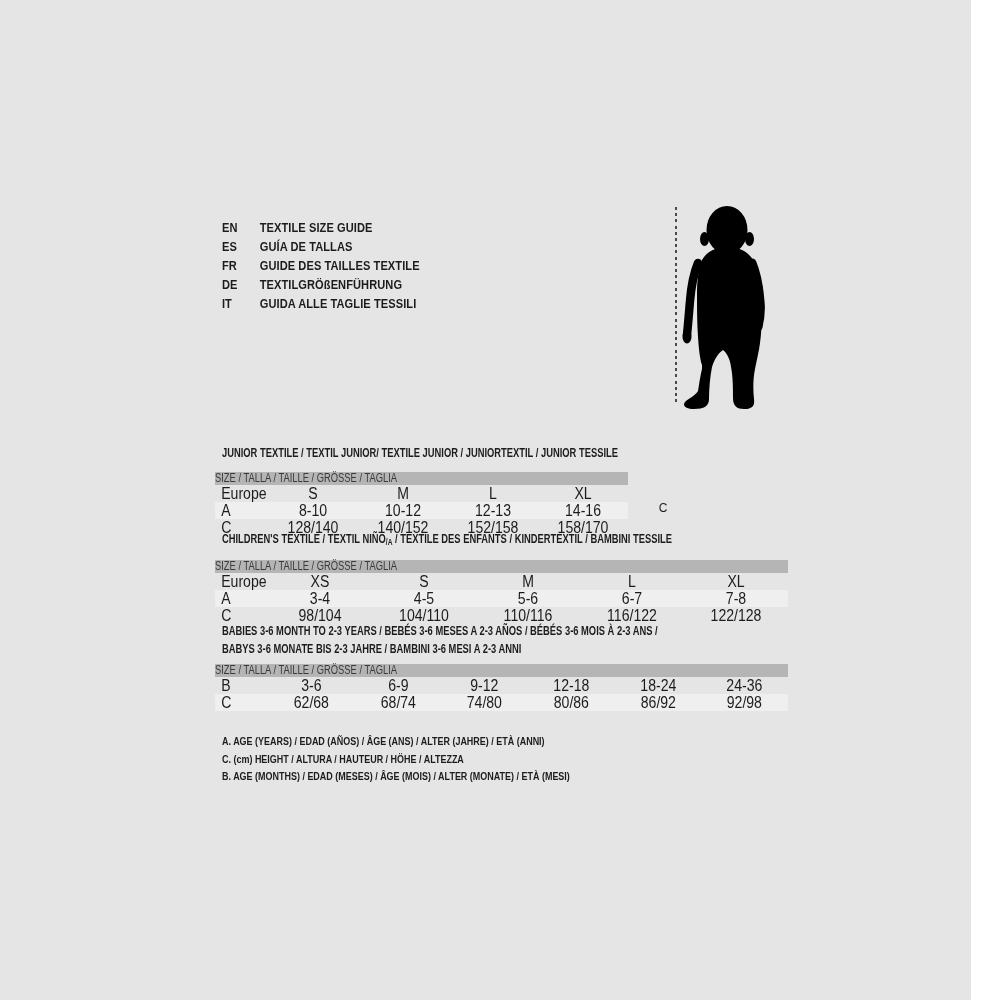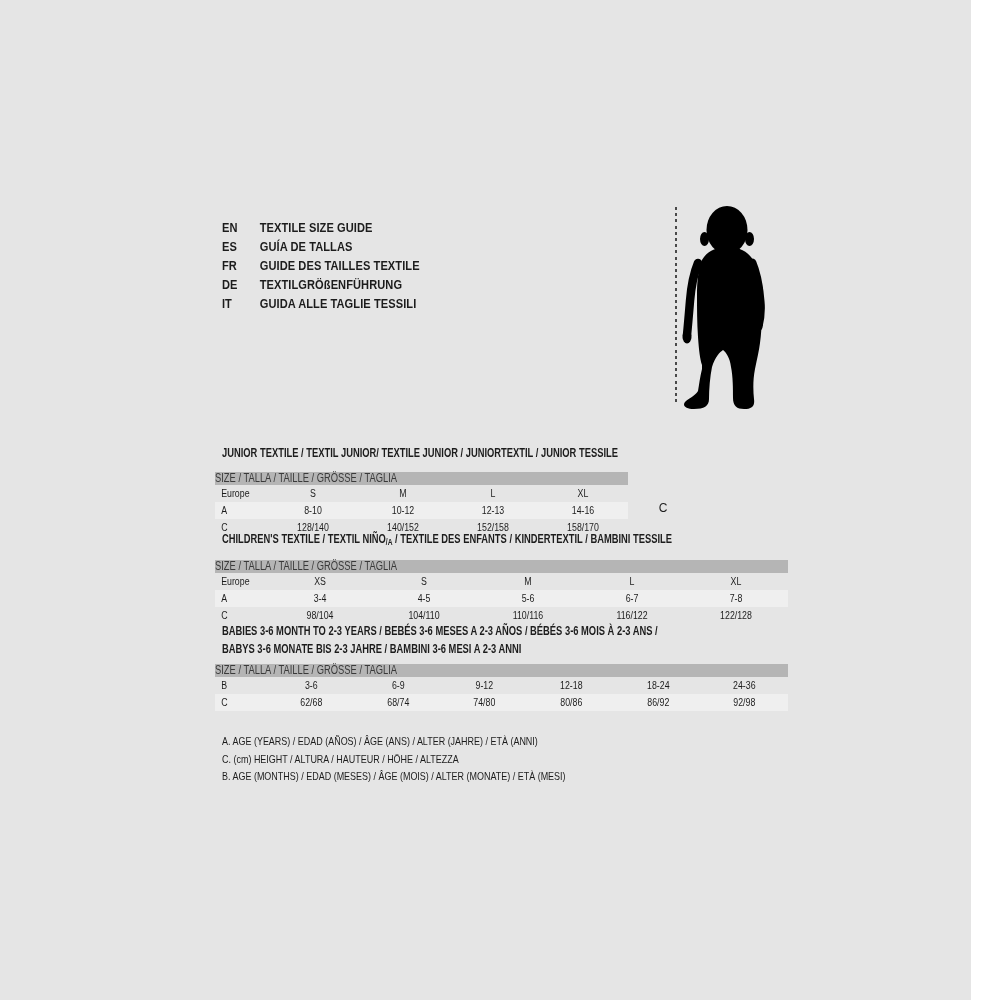--- a/index.html
+++ b/index.html
@@ -32,29 +32,29 @@
   #t3{top:622px;width:573px;}
   .t-title{padding-left:7px;font-weight:700;font-size:12px;}
   .ttl-line{height:18px;line-height:18px;}
   .sub{font-size:8.5px;vertical-align:-2px;}
   #t1 .t-grid{margin-top:10px;}
   #t2 .t-grid{margin-top:12px;}
   #t3 .t-grid{margin-top:6px;}
   .t-bar{height:13px;line-height:13px;background:var(--bar,#b5b5b5);
          font-size:12px;color:#3a3a3a;overflow:visible;}
   .t-bar .cond{line-height:13px;}
-  .trow{display:flex;height:17px;line-height:17px;font-size:10px;}
+  .trow{display:flex;height:17px;line-height:17px;font-size:16px;}
   .t-rows .trow:nth-child(2){background:var(--stripe,#efefef);}
   .rlabel{box-sizing:border-box;width:53px;padding-left:7px;
           transform:scaleX(0.88);transform-origin:0 50%;white-space:nowrap;}
   .cell{flex:1;text-align:center;transform:scaleX(0.88);transform-origin:50% 50%;white-space:nowrap;}
 
   
   .legend{position:absolute;left:222px;top:733px;}
-  .legend-line{height:17.5px;line-height:17.5px;font-weight:400;font-size:11.5px;}
+  .legend-line{height:17.5px;line-height:17.5px;font-weight:700;font-size:11.5px;}
 </style>
 </head>
 <body>
 
 <div id="canvas" style="--bar: #b5b5b5; --stripe: #efefef; --ink: #1c1c1c;">
 
   <div class="lang-block">
       <div class="lang-row"><span class="lang-code">EN</span><span class="lang-label">TEXTILE SIZE GUIDE</span></div>
       <div class="lang-row"><span class="lang-code">ES</span><span class="lang-label">GUÍA DE TALLAS</span></div>
       <div class="lang-row"><span class="lang-code">FR</span><span class="lang-label">GUIDE DES TAILLES TEXTILE</span></div>

